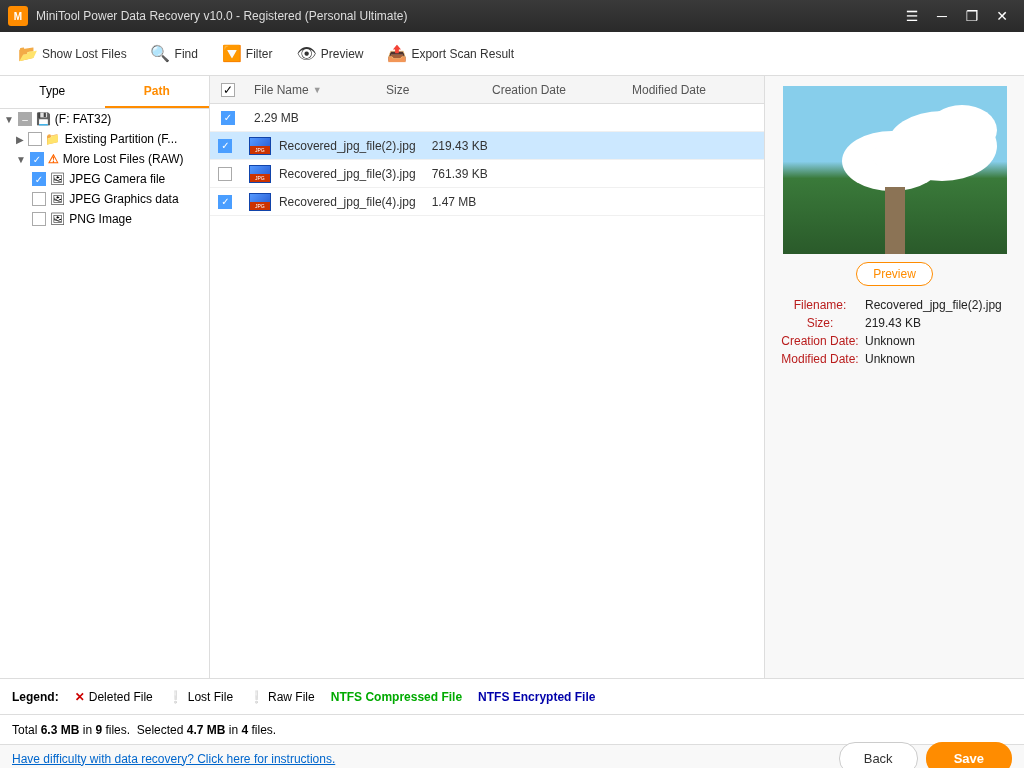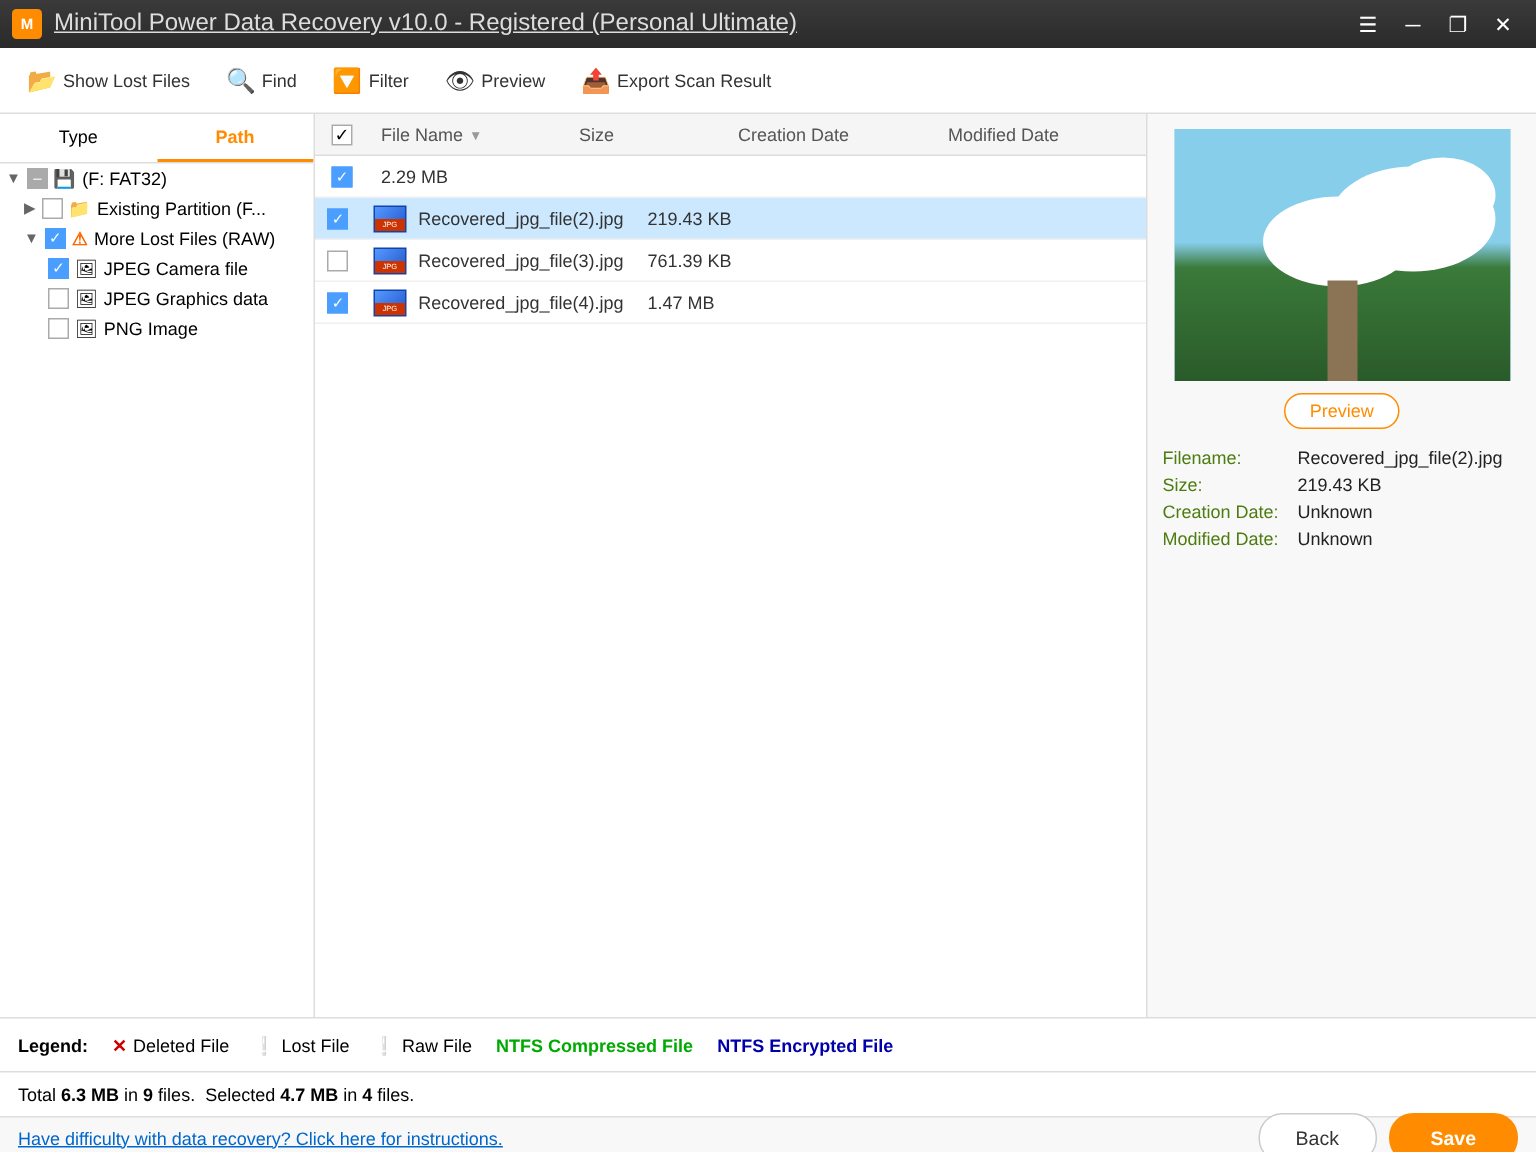--- a/index.html
+++ b/index.html
@@ -10,21 +10,21 @@
       background: linear-gradient(to bottom, #3a3a3a, #2a2a2a);
       color: white;
       height: 32px;
       display: flex;
       align-items: center;
       padding: 0 8px;
       justify-content: space-between;
     }
     .titlebar-left { display: flex; align-items: center; gap: 8px; }
     .titlebar-icon { width: 20px; height: 20px; background: #ff8c00; border-radius: 3px; display: flex; align-items: center; justify-content: center; color: white; font-weight: bold; font-size: 10px; }
-    .titlebar-title { font-size: 16px; color: #ddd; text-decoration: underline; }
+    .titlebar-title { font-size: 12px; color: #ddd; }
     .titlebar-controls { display: flex; gap: 2px; }
     .titlebar-btn { width: 28px; height: 24px; background: transparent; border: none; color: white; cursor: pointer; display: flex; align-items: center; justify-content: center; font-size: 14px; }
 
     
     .toolbar {
       background: white;
       height: 44px;
       display: flex;
       align-items: center;
       padding: 0 8px;
@@ -156,21 +156,21 @@
     }
     .preview-info {
       margin-top: 12px;
       width: 100%;
       font-size: 12px;
     }
     .preview-info-row {
       display: flex;
       margin-bottom: 4px;
     }
-    .preview-info-label { color: #4d7c0f; min-width: 90px; }
+    .preview-info-label { color: #b91c1c; min-width: 90px; text-align: center; }
     .preview-info-value { color: #222; word-break: break-all; }
 
     
     .legend-bar {
       background: white;
       height: 36px;
       border-top: 1px solid #ddd;
       display: flex;
       align-items: center;
       padding: 0 12px;

